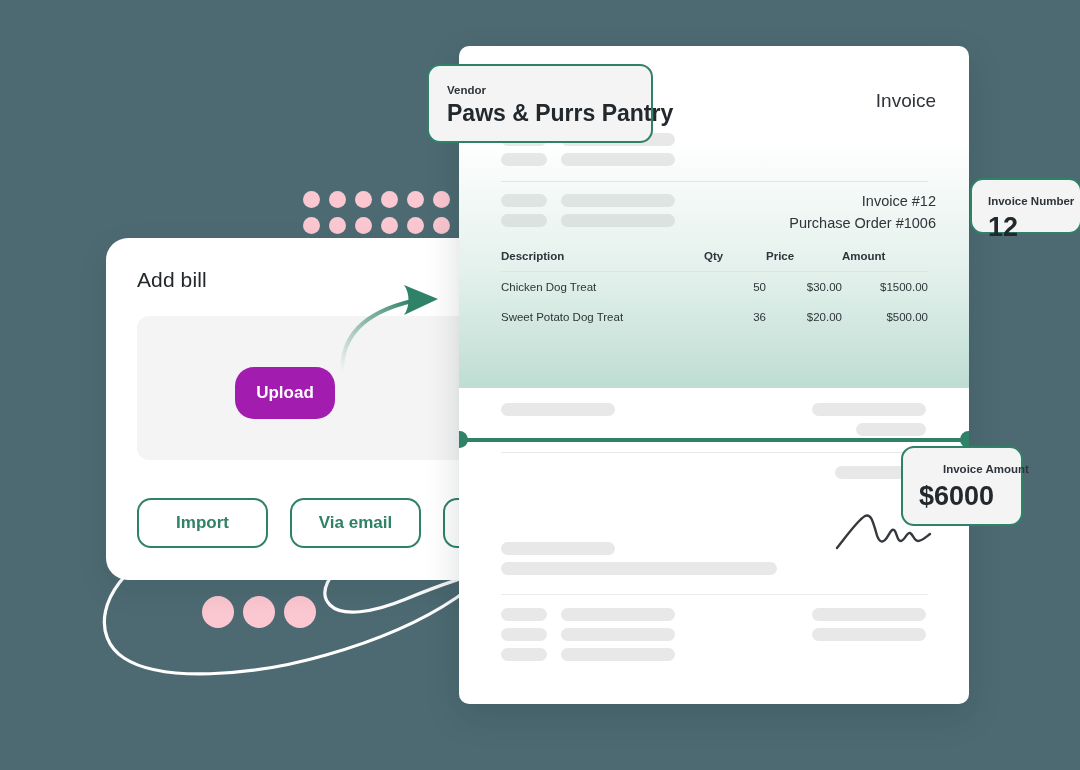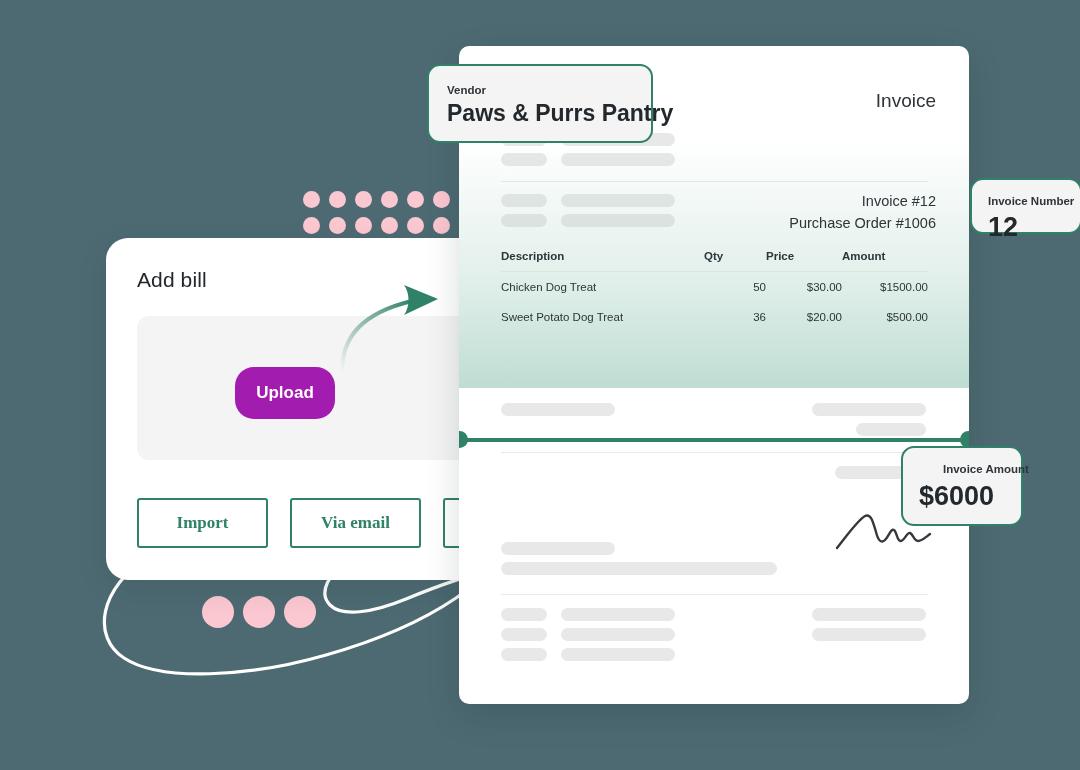--- a/index.html
+++ b/index.html
@@ -112,24 +112,24 @@
     display: flex;
     align-items: center;
     justify-content: center;
     margin-left: 36px;
   }
   .ghost-btn {
     position: absolute;
     top: 260px;
     height: 50px;
     border: 2px solid #2f8168;
-    border-radius: 3px;
+    border-radius: 14px;
     background: #ffffff;
     color: #2f8168;
-    font-family: Liberation Serif, serif;
+    font-family: Liberation Sans, sans-serif;
     font-size: 17px;
     font-weight: bold;
     cursor: pointer;
     display: flex;
     align-items: center;
     justify-content: center;
     box-sizing: border-box;
   }
   .ghost-1 { left: 31px;  width: 131px; }
   .ghost-2 { left: 184px; width: 131px; }

